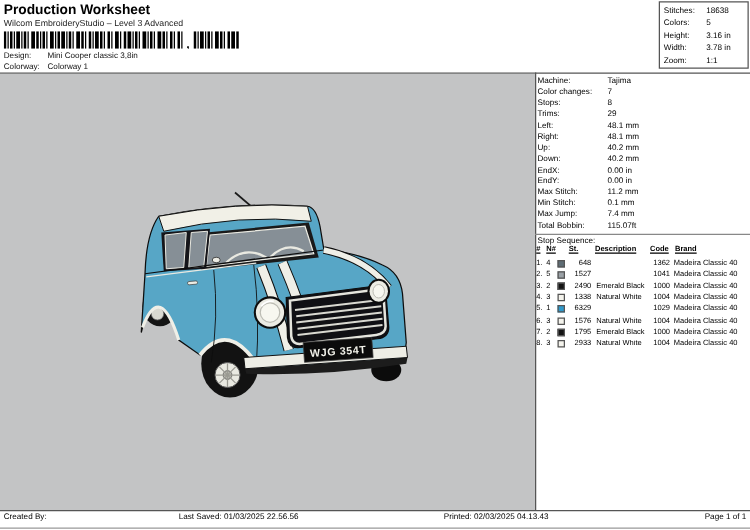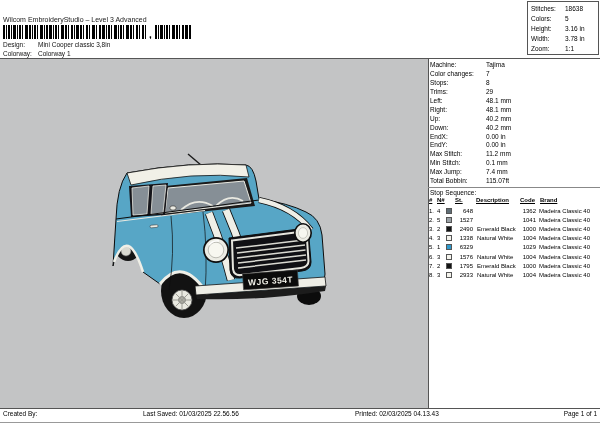--- a/index.html
+++ b/index.html
@@ -58,20 +58,21 @@
   .f-created { position:absolute; left:3px; }
   .f-saved { position:absolute; left:143px; }
   .f-printed { position:absolute; left:355px; }
   .f-page { position:absolute; right:3px; }
 </style>
 </head>
 <body>
 
 <div class="page">
 
+  <div class="title">Production Worksheet</div>
   <div class="subtitle">Wilcom EmbroideryStudio – Level 3 Advanced</div>
 
   <svg class="barcode" viewBox="0 0 190 14" preserveAspectRatio="none">
     <g fill="#000" id="barcode-bars">
         <rect x="0" y="0" width="2" height="14"></rect>
         <rect x="3" y="0" width="1" height="14"></rect>
         <rect x="5" y="0" width="2" height="14"></rect>
         <rect x="8" y="0" width="1" height="14"></rect>
         <rect x="10" y="0" width="3" height="14"></rect>
         <rect x="14" y="0" width="1" height="14"></rect>

